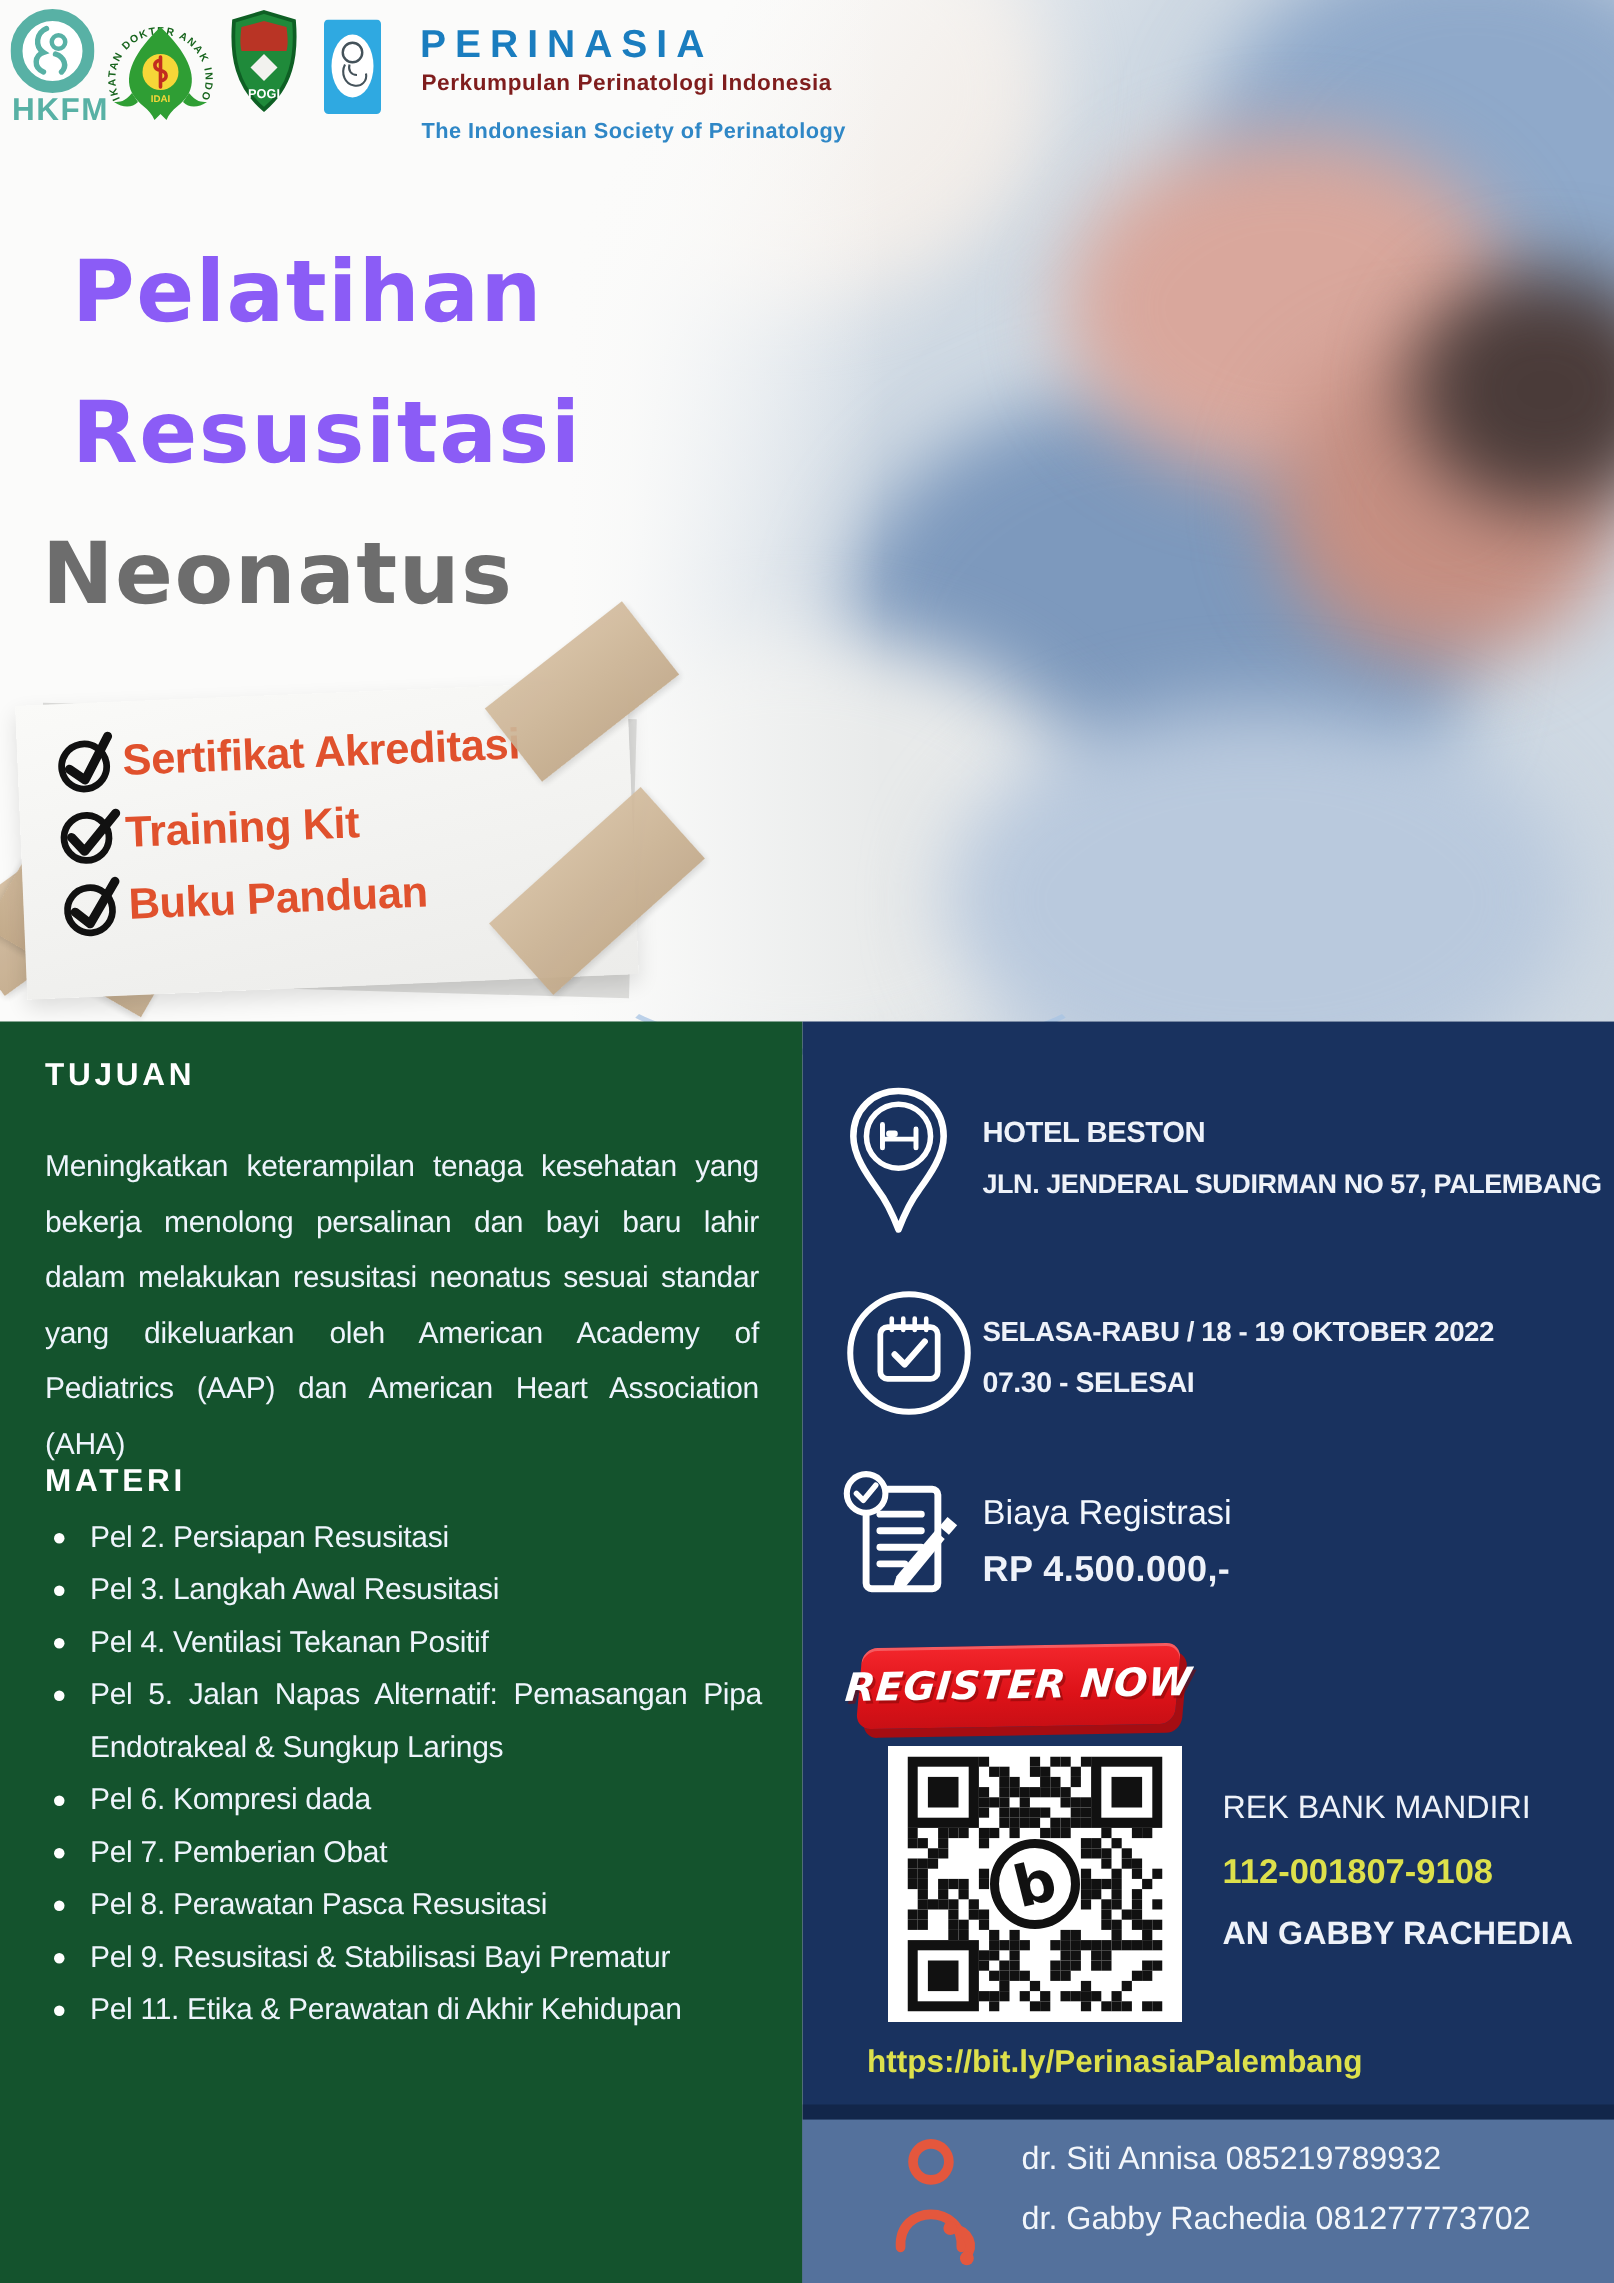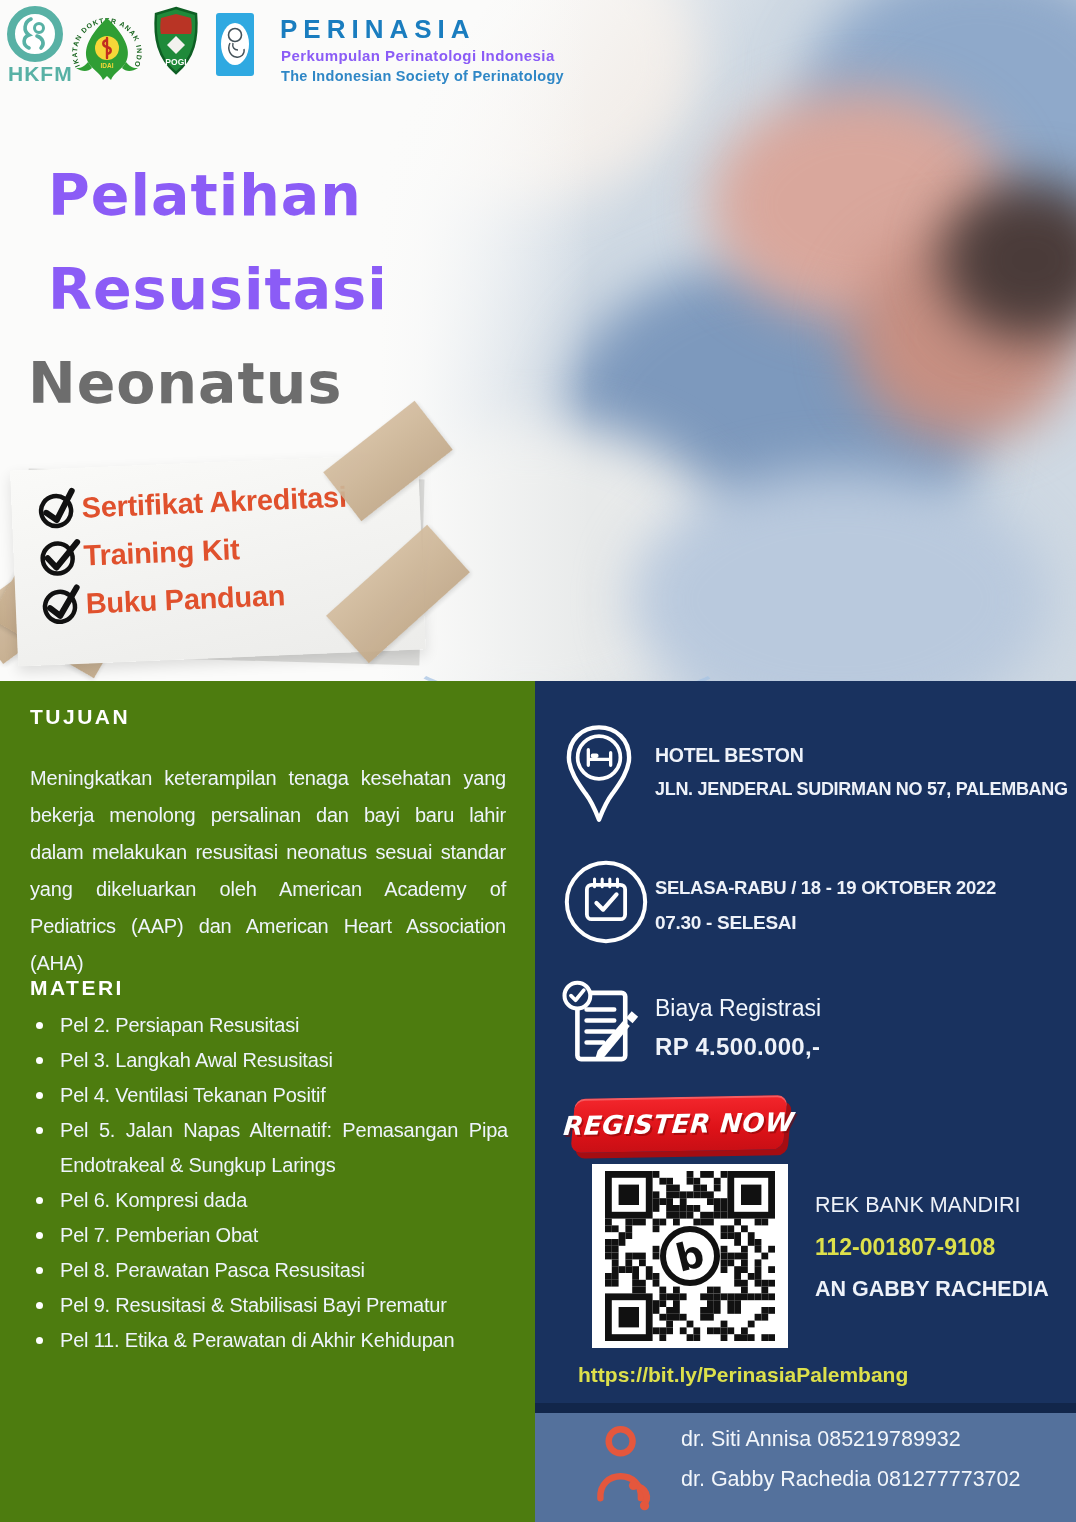--- a/index.html
+++ b/index.html
@@ -21,22 +21,22 @@
   .photo-fade{position:absolute;inset:0;
      background:linear-gradient(90deg,#fbfbfa 0,rgba(251,251,250,.9) 40px,rgba(251,251,250,0) 210px),
                 linear-gradient(125deg,#fbfbfa 90px,rgba(251,251,250,0) 330px);}
   .curve{left:398px;top:596px;width:330px;height:100px;border:4px solid transparent;
          border-bottom-color:#a8c4e4;border-radius:50%;opacity:.75;}
 
   
   .logo{display:block;}
   .hkfm-label{left:8px;top:62px;font-size:21px;font-weight:bold;color:#58b1a5;letter-spacing:1px;}
   .org-name{left:280px;top:14px;font-size:26px;font-weight:bold;color:#1a7dbf;letter-spacing:6px;}
-  .org-l1{left:281px;top:47px;font-size:15px;font-weight:bold;color:#8b5cf6;letter-spacing:.4px;}
-  .org-l2{left:281px;top:68px;font-size:14.5px;font-weight:bold;color:#2f87c6;letter-spacing:.3px;}
+  .org-l1{left:281px;top:47px;font-size:15px;font-weight:bold;color:#7f1d1d;letter-spacing:.4px;}
+  .org-l2{left:281px;top:80px;font-size:14.5px;font-weight:bold;color:#2f87c6;letter-spacing:.3px;}
 
   
   .title{left:28px;top:148px;margin:0;font-family:"DejaVu Sans","Liberation Sans",sans-serif;
          font-size:57px;font-weight:bold;line-height:94px;letter-spacing:1px;}
   .title .t1,.title .t2{color:#8b5cf6;display:block;margin-left:20px;}
   .title .t3{color:#6d6d6d;display:block;}
 
   
   .note-back{left:26px;top:474px;width:396px;height:186px;background:#dddddb;transform:rotate(1.6deg);}
   .note{left:14px;top:462px;width:408px;height:196px;background:linear-gradient(170deg,#fafaf8,#ececea);
@@ -45,21 +45,21 @@
   .tape1{left:330px;top:430px;width:116px;height:62px;transform:rotate(-38deg);}
   .tape2{left:-28px;top:568px;width:136px;height:62px;transform:rotate(-36deg);}
   .tape3{left:-4px;top:596px;width:120px;height:56px;transform:rotate(30deg);}
   .tape4{left:330px;top:562px;width:136px;height:64px;transform:rotate(-42deg);}
   .note-rows{position:absolute;left:22px;top:16px;}
   .note-row{display:flex;align-items:center;height:48px;}
   .check{flex:0 0 48px;}
   .note-row span{font-size:29px;font-weight:bold;color:#e0512d;letter-spacing:-.3px;white-space:nowrap;}
 
   
-  .col-left{left:0;top:681px;width:535px;height:841px;background:#4d7c0f;color:#f2f7fd;}
+  .col-left{left:0;top:681px;width:535px;height:841px;background:#14532d;color:#f2f7fd;}
   .col-right{left:535px;top:681px;width:541px;height:841px;background:#19325f;color:#f2f7fd;}
 
   .sec-head{position:absolute;left:30px;font-size:21px;font-weight:bold;letter-spacing:2.5px;color:#fff;}
   .tujuan-body{position:absolute;left:30px;top:59px;width:476px;font-size:20px;line-height:37px;
                text-align:justify;letter-spacing:-.2px;color:#eef4fc;}
   .materi-list{position:absolute;left:30px;top:327px;width:478px;margin:0;padding:0;list-style:none;}
   .materi-list li{position:relative;padding-left:30px;font-size:20px;line-height:35px;
                   letter-spacing:-.2px;text-align:justify;color:#eef4fc;}
   .materi-list li::before{content:"";position:absolute;left:6px;top:14px;width:7px;height:7px;
                   border-radius:50%;background:#fff;}

